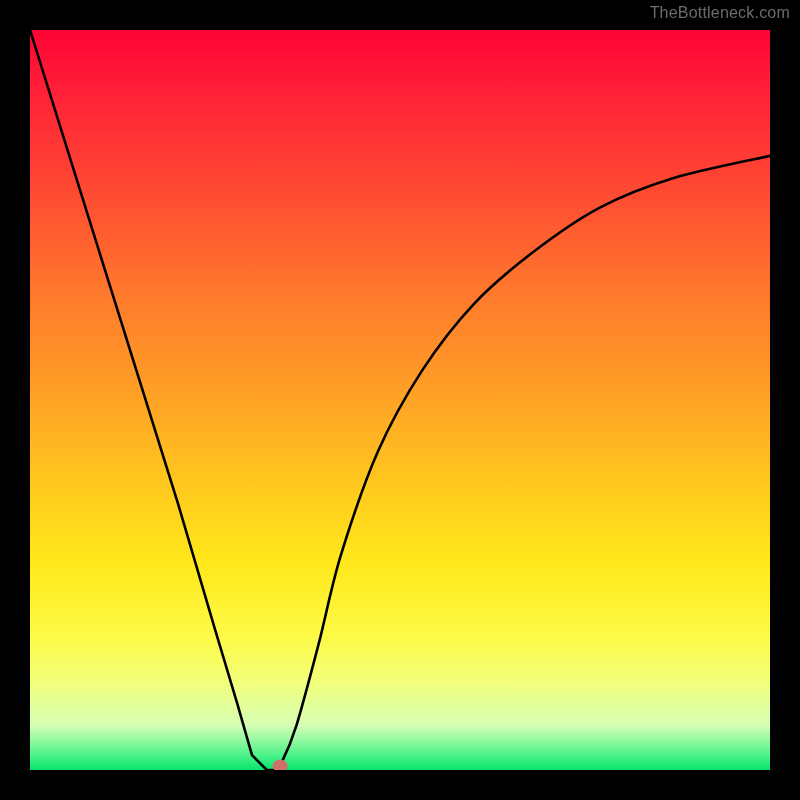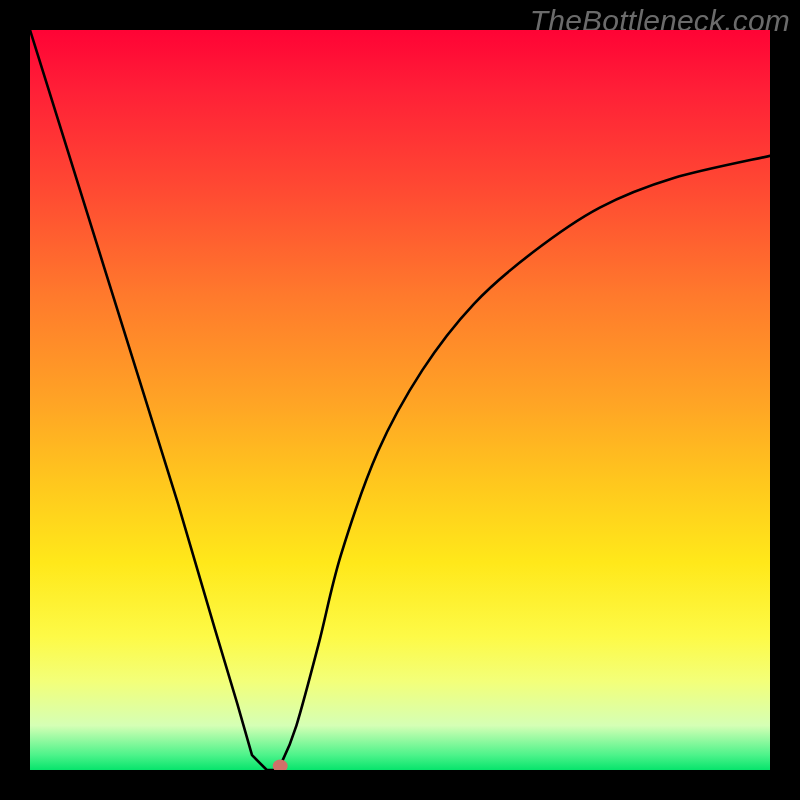--- a/index.html
+++ b/index.html
@@ -54,24 +54,23 @@
     left: 0;
     top: 0;
     width: 740px;
     height: 740px;
   }
   .attribution {
     position: absolute;
     top: 4px;
     right: 10px;
     color: #6b6b6b;
-    font-size: 30px;
+    font-size: 16px;
     letter-spacing: 0.2px;
     font-weight: 400;
-    font-style: italic;
   }
 </style>
 </head>
 <body>
 
 <div class="frame">
   <div class="attribution">TheBottleneck.com</div>
   <div class="plot-wrap">
     <div class="plot-bg"></div>
     <svg class="curve" viewBox="0 0 740 740" preserveAspectRatio="none">

